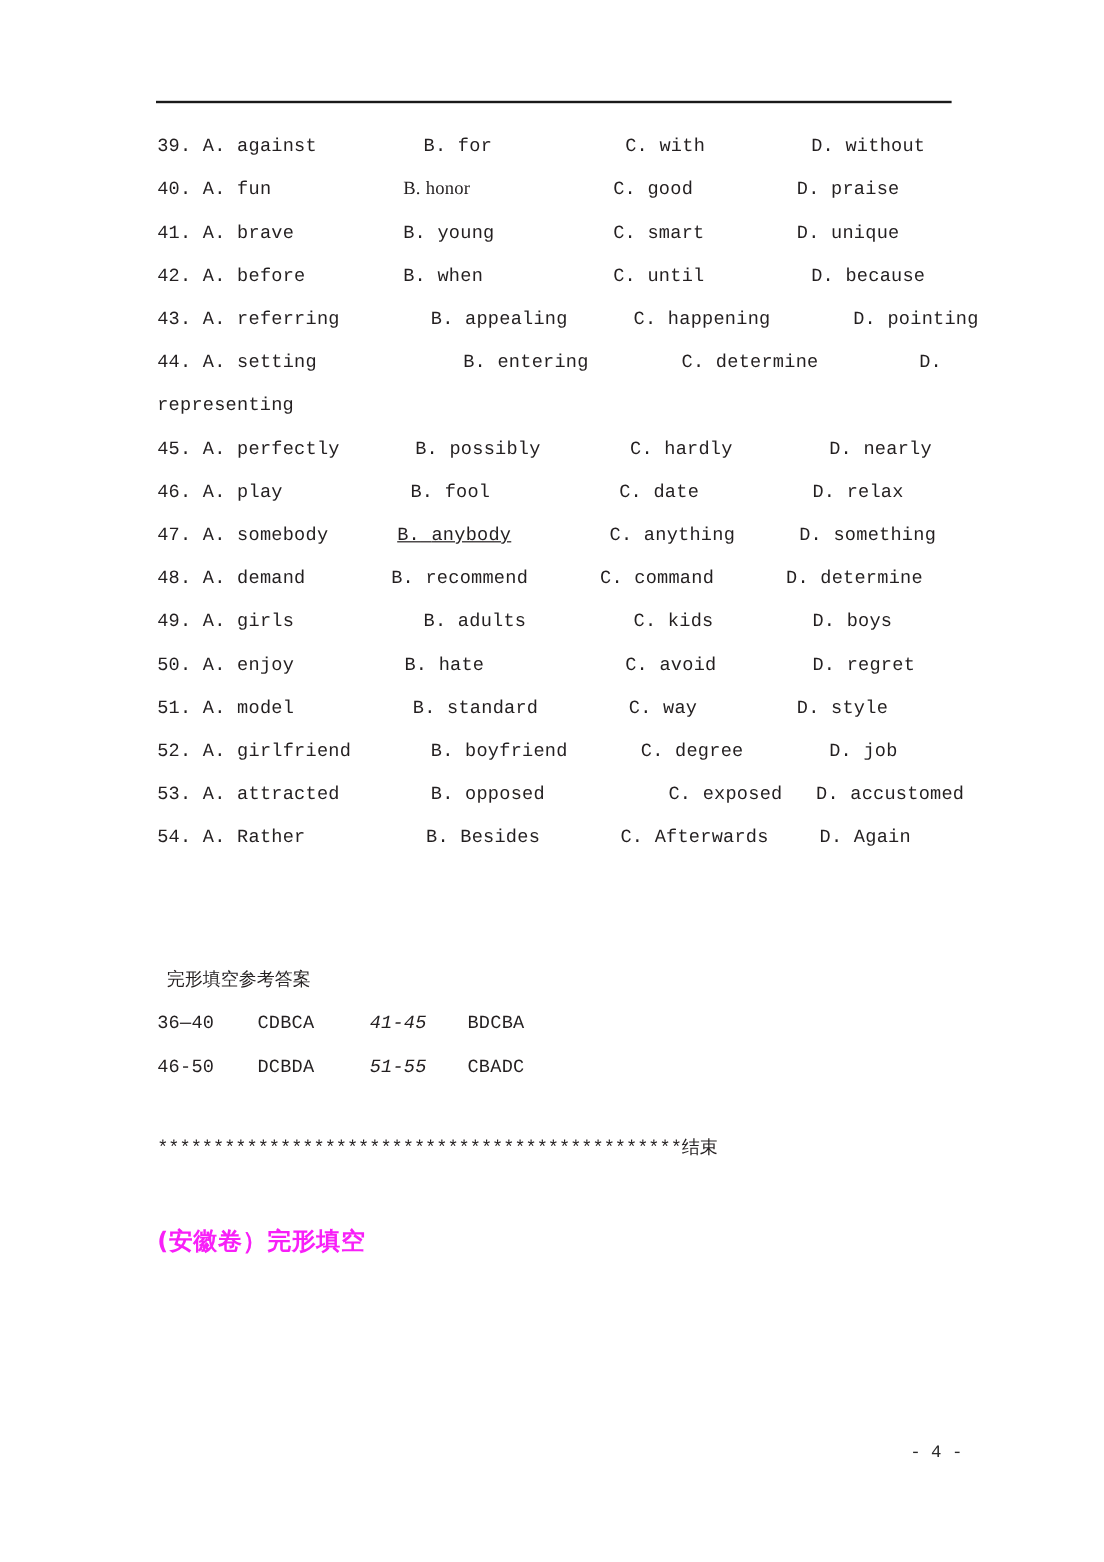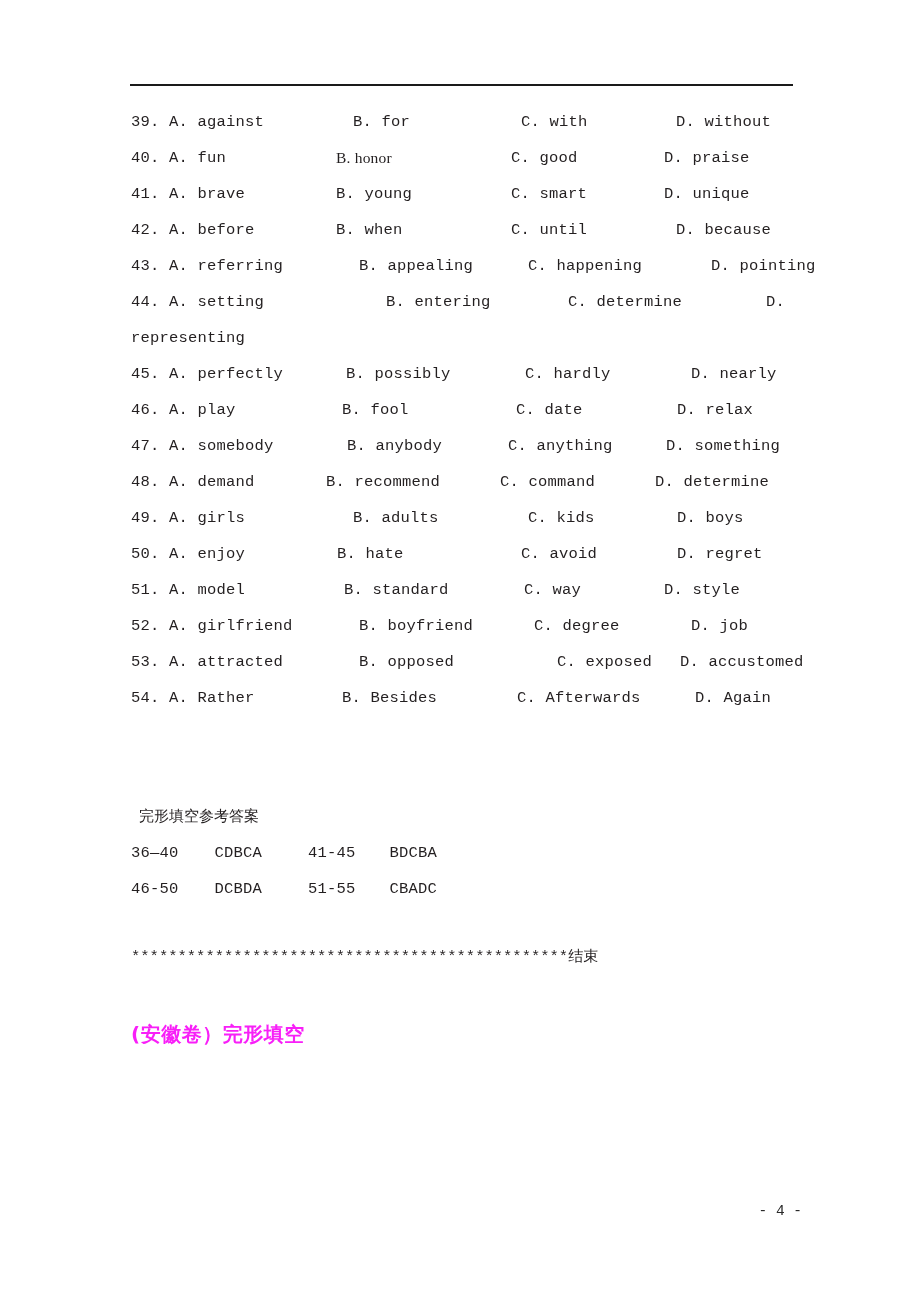--- a/index.html
+++ b/index.html
@@ -81,21 +81,21 @@
     height: 36px;
     line-height: 28px;
     white-space: nowrap;
     letter-spacing: 0.2px;
   }
   .ans-line .seg {
     display: inline-block;
   }
   .ans-line .seg-range { min-width: 74px; }
   .ans-line .seg-keys  { min-width: 84px; }
-  .ans-line .seg-range2 { min-width: 72px; }
+  .ans-line .seg-range2 { min-width: 72px; font-style: italic; }
 
   
   .sep-line {
     position: absolute;
     left: 131px;
     top: 947px;
     width: 720px;
     font-size: 15.5px;
     white-space: nowrap;
     letter-spacing: 0px;
@@ -180,21 +180,21 @@
         <span class="opt" style="left: 560px;"><span>D.</span> <span>nearly</span></span>
       </div>
       <div class="q-row">
         <span class="opt" style="left: 0px;"><span class="q-num">46.</span> <span>A.</span> <span>play</span></span>
         <span class="opt" style="left: 211px;"><span>B.</span> <span>fool</span></span>
         <span class="opt" style="left: 385px;"><span>C.</span> <span>date</span></span>
         <span class="opt" style="left: 546px;"><span>D.</span> <span>relax</span></span>
       </div>
       <div class="q-row">
         <span class="opt" style="left: 0px;"><span class="q-num">47.</span> <span>A.</span> <span>somebody</span></span>
-        <span class="opt" style="left: 216px;"><span>B.</span> <span>anybody</span></span>
+        <span class="opt" style="left: 200px; text-decoration: underline;"><span>B.</span> <span>anybody</span></span>
         <span class="opt" style="left: 377px;"><span>C.</span> <span>anything</span></span>
         <span class="opt" style="left: 535px;"><span>D.</span> <span>something</span></span>
       </div>
       <div class="q-row">
         <span class="opt" style="left: 0px;"><span class="q-num">48.</span> <span>A.</span> <span>demand</span></span>
         <span class="opt" style="left: 195px;"><span>B.</span> <span>recommend</span></span>
         <span class="opt" style="left: 369px;"><span>C.</span> <span>command</span></span>
         <span class="opt" style="left: 524px;"><span>D.</span> <span>determine</span></span>
       </div>
       <div class="q-row">
@@ -222,23 +222,23 @@
         <span class="opt" style="left: 560px;"><span>D.</span> <span>job</span></span>
       </div>
       <div class="q-row">
         <span class="opt" style="left: 0px;"><span class="q-num">53.</span> <span>A.</span> <span>attracted</span></span>
         <span class="opt" style="left: 228px;"><span>B.</span> <span>opposed</span></span>
         <span class="opt" style="left: 426px;"><span>C.</span> <span>exposed</span></span>
         <span class="opt" style="left: 549px;"><span>D.</span> <span>accustomed</span></span>
       </div>
       <div class="q-row">
         <span class="opt" style="left: 0px;"><span class="q-num">54.</span> <span>A.</span> <span>Rather</span></span>
-        <span class="opt" style="left: 211px; font-family: Liberation Mono, monospace;"><span>B.</span> <span>Besides</span></span>
+        <span class="opt" style="left: 224px; font-family: Liberation Mono, monospace;"><span>B.</span> <span>Besides</span></span>
         <span class="opt" style="left: 386px;"><span>C.</span> <span>Afterwards</span></span>
-        <span class="opt" style="left: 552px; margin-left: 12px;"><span>D.</span> <span>Again</span></span>
+        <span class="opt" style="left: 552px;"><span>D.</span> <span>Again</span></span>
       </div>
     </div>
 
   <div class="answer-block">
     <div class="ans-heading">完形填空参考答案</div>
     <div class="ans-line">
       <span class="seg seg-range">36—40</span>
       <span class="seg seg-keys">CDBCA</span>
       <span class="seg seg-range2">41-45</span>
       <span class="seg">BDCBA</span>

